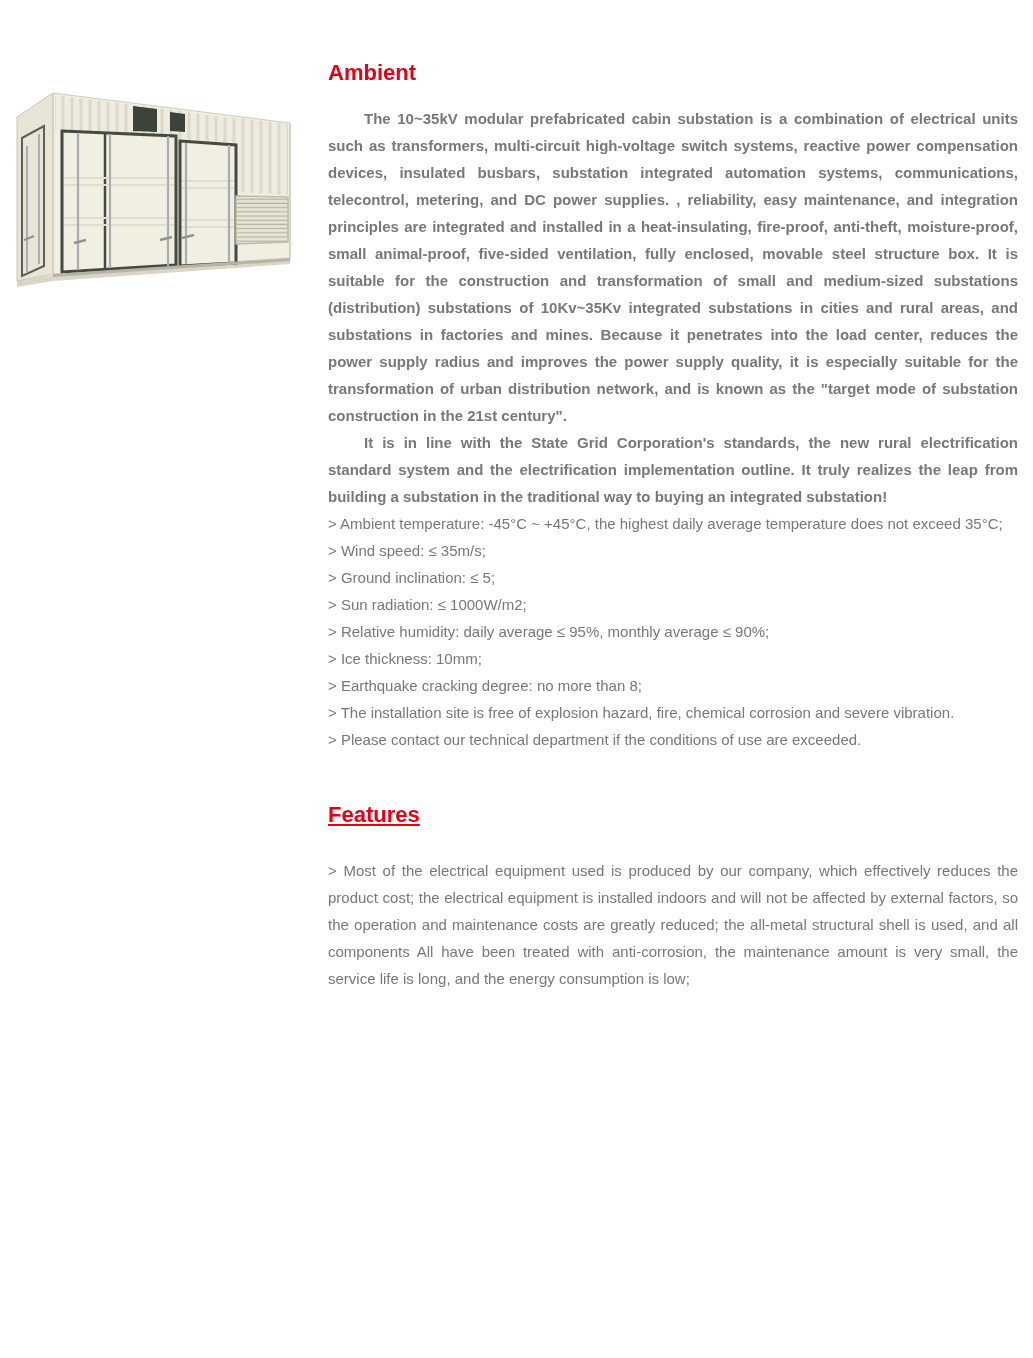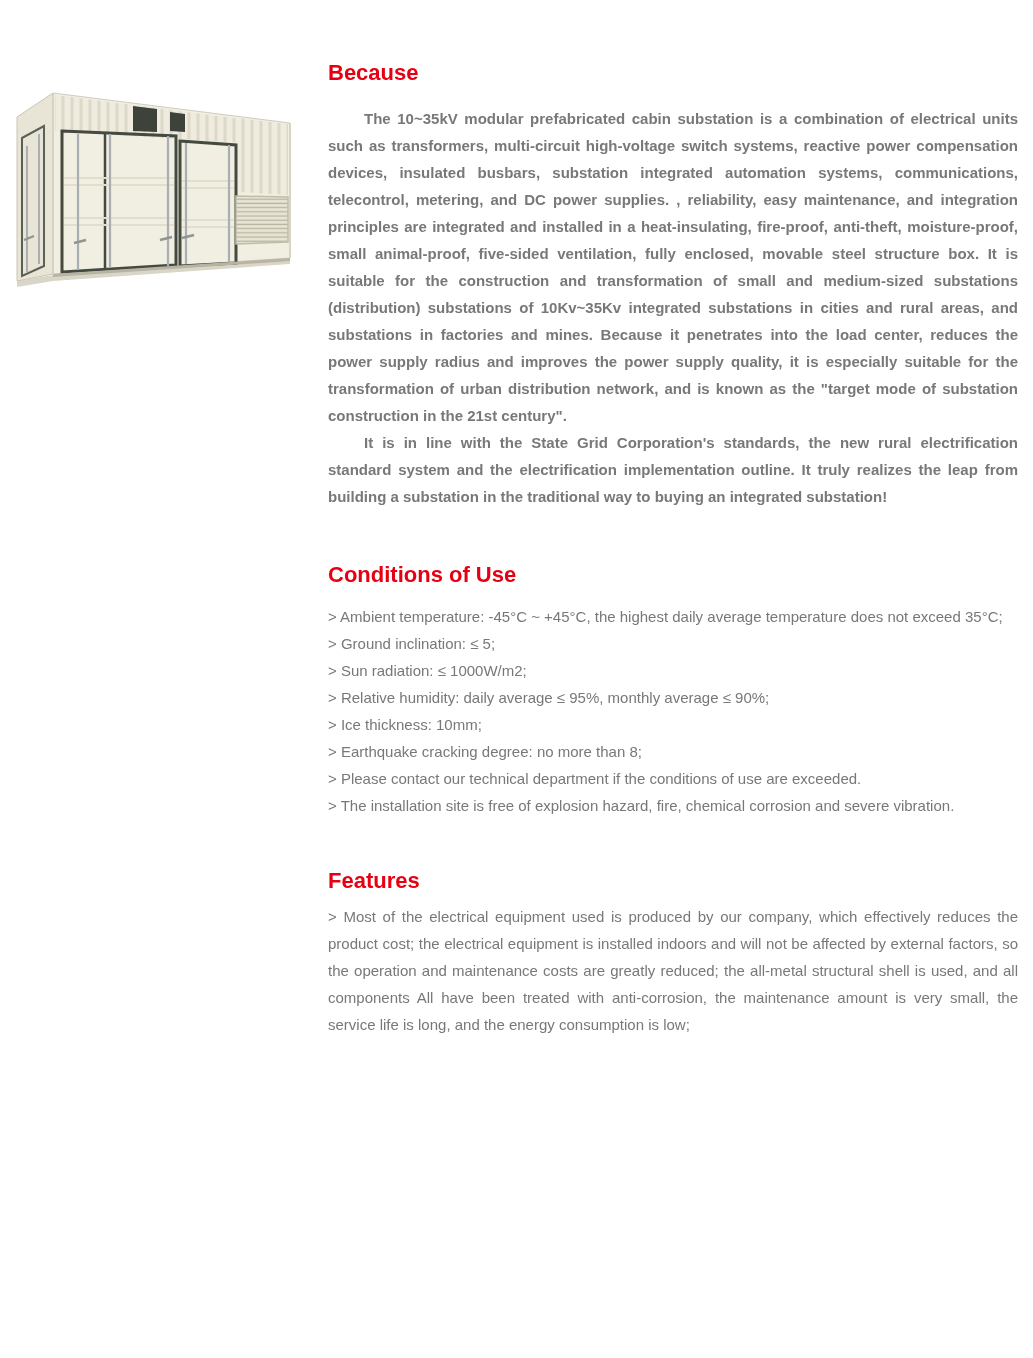--- a/index.html
+++ b/index.html
@@ -36,21 +36,21 @@
   .content h2 {
     color: #e60012;
     font-size: 22px;
     line-height: 26px;
     font-weight: bold;
     margin: 0;
     text-align: left;
   }
   #h-overview   { margin: 60px 0 19px 0; }
   #h-conditions { margin: 52px 0 15px 0; }
-  #h-features   { margin: 49px 0 9px 0; }
+  #h-features   { margin: 49px 0 29px 0; text-decoration: underline; }
   .content p { margin: 0; }
   .indent { text-indent: 36px; font-weight: bold; }
 </style>
 </head>
 <body>
 
 <div class="page">
 
   <figure class="product-image">
     <svg viewBox="0 0 306 202" width="306" height="202" xmlns="http://www.w3.org/2000/svg">
@@ -114,31 +114,31 @@
 
       <path d="M39,5 V186" stroke="#d6d2c2" stroke-width="2"></path>
       <path d="M276,35 V170" stroke="#d8d4c4" stroke-width="2"></path>
 
       <polygon points="39,186 276,170 276,173 39,189" fill="#b8b4a4"></polygon>
     </svg>
   </figure>
 
   <main class="content">
 
-    <h2 id="h-overview">Because</h2>
+    <h2 id="h-overview">Ambient</h2>
     <p class="indent">The 10~35kV modular prefabricated cabin substation is a combination of electrical units such as transformers, multi-circuit high-voltage switch systems, reactive power compensation devices, insulated busbars, substation integrated automation systems, communications, telecontrol, metering, and DC power supplies. , reliability, easy maintenance, and integration principles are integrated and installed in a heat-insulating, fire-proof, anti-theft, moisture-proof, small animal-proof, five-sided ventilation, fully enclosed, movable steel structure box. It is suitable for the construction and transformation of small and medium-sized substations (distribution) substations of 10Kv~35Kv integrated substations in cities and rural areas, and substations in factories and mines. Because it penetrates into the load center, reduces the power supply radius and improves the power supply quality, it is especially suitable for the transformation of urban distribution network, and is known as the "target mode of substation construction in the 21st century".</p>
     <p class="indent">It is in line with the State Grid Corporation's standards, the new rural electrification standard system and the electrification implementation outline. It truly realizes the leap from building a substation in the traditional way to buying an integrated substation!</p>
 
-    <h2 id="h-conditions">Conditions of Use</h2>
     <p>&gt; Ambient temperature: -45°C ~ +45°C, the highest daily average temperature does not exceed 35°C;</p>
+    <p>&gt; Wind speed: ≤ 35m/s;</p>
     <p>&gt; Ground inclination: ≤ 5;</p>
     <p>&gt; Sun radiation: ≤ 1000W/m2;</p>
     <p>&gt; Relative humidity: daily average ≤ 95%, monthly average ≤ 90%;</p>
     <p>&gt; Ice thickness: 10mm;</p>
     <p>&gt; Earthquake cracking degree: no more than 8;</p>
+    <p>&gt; The installation site is free of explosion hazard, fire, chemical corrosion and severe vibration.</p>
     <p>&gt; Please contact our technical department if the conditions of use are exceeded.</p>
-    <p>&gt; The installation site is free of explosion hazard, fire, chemical corrosion and severe vibration.</p>
 
     <h2 id="h-features">Features</h2>
     <p>&gt; Most of the electrical equipment used is produced by our company, which effectively reduces the product cost; the electrical equipment is installed indoors and will not be affected by external factors, so the operation and maintenance costs are greatly reduced; the all-metal structural shell is used, and all components All have been treated with anti-corrosion, the maintenance amount is very small, the service life is long, and the energy consumption is low;</p>
 
   </main>
 </div>
 
 </body></html>

